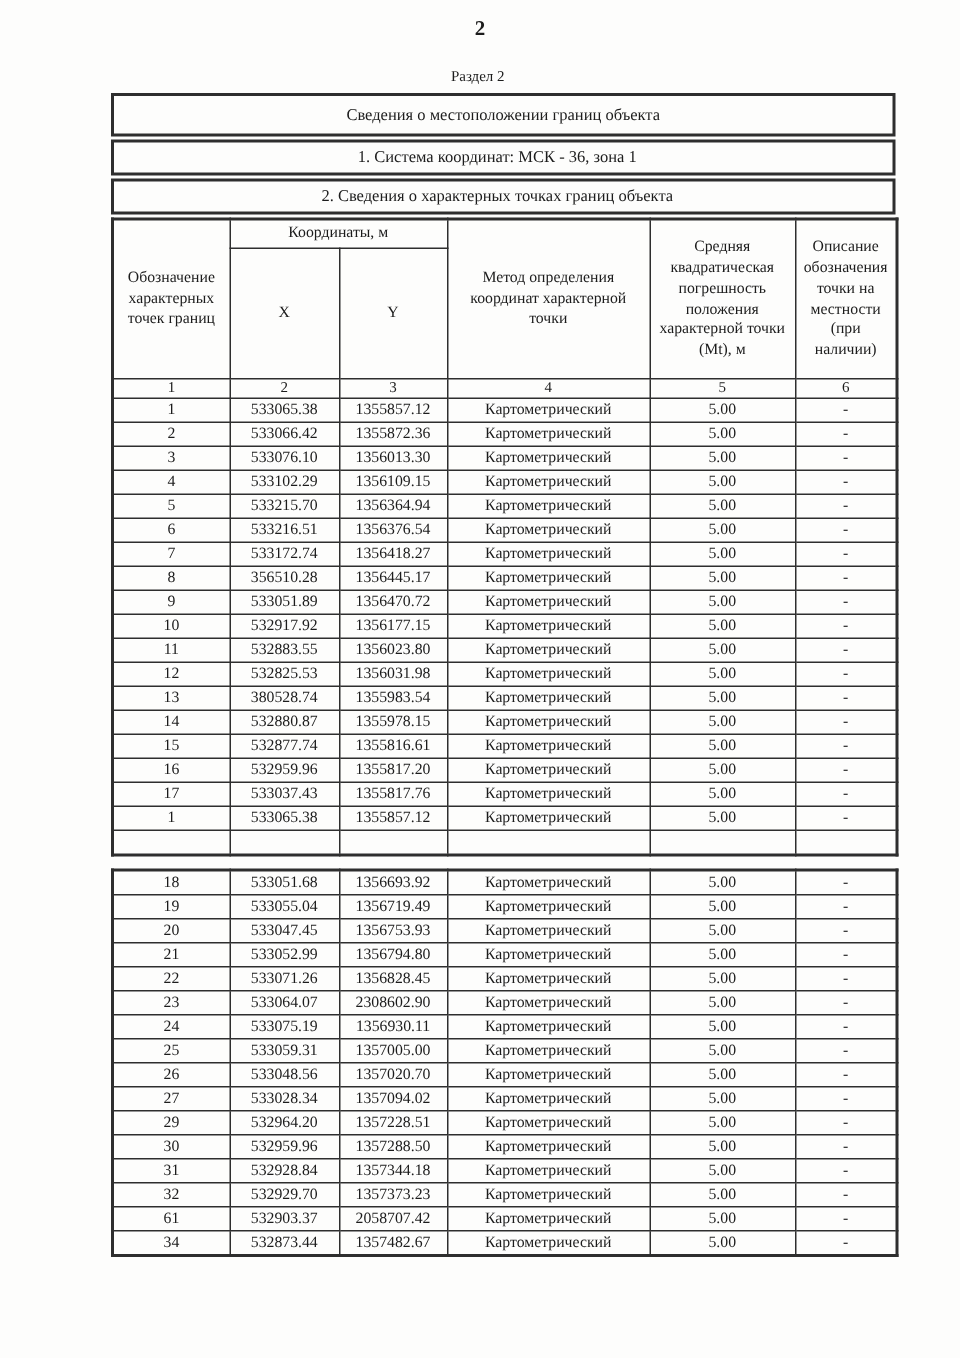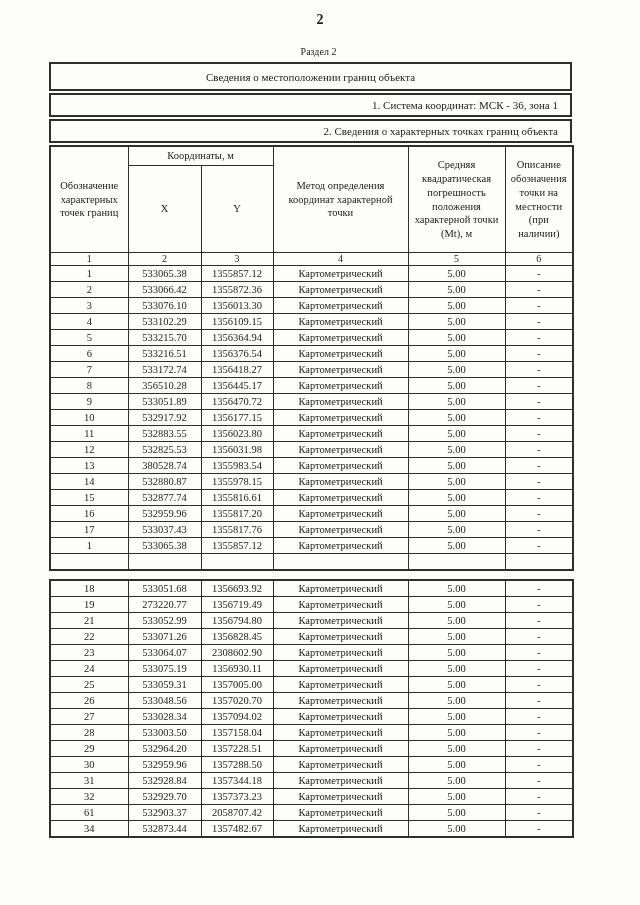--- a/index.html
+++ b/index.html
@@ -17,30 +17,30 @@
     font-weight: bold;
     font-size: 14px;
     margin: 0 0 18px 0;
   }
   .section-label {
     text-align: center;
     font-size: 10px;
     margin: 0 0 5px 57px;
     width: 523px;
   }
-  .doc { margin-left: 49px; width: 523px; }
+  .doc { margin-left: 74px; width: 523px; }
   .box {
     border: 2px solid #2e2e2e;
     box-sizing: border-box;
     margin-bottom: 2px;
     font-size: 11px;
     background: #fdfdfc;
   }
   .title-box { text-align: center; padding: 7px 2px 6px 2px; }
-  .note-box  { text-align: right; padding: 4px 12px 4px 4px; }
+  .note-box  { text-align: center; padding: 4px 12px 4px 4px; }
   table.main {
     border-collapse: collapse;
     table-layout: fixed;
     width: 523px;
     border: 2px solid #2e2e2e;
     background: #fdfdfc;
   }
   table.main th, table.main td {
     border: 1px solid #2e2e2e;
     padding: 0 2px;
@@ -276,22 +276,30 @@
           <tr>
             <td>18</td>
             <td>533051.68</td>
             <td>1356693.92</td>
             <td>Картометрический</td>
             <td>5.00</td>
             <td>-</td>
           </tr>
           <tr>
             <td>19</td>
-            <td>273220.77</td>
+            <td>533055.04</td>
             <td>1356719.49</td>
+            <td>Картометрический</td>
+            <td>5.00</td>
+            <td>-</td>
+          </tr>
+          <tr>
+            <td>20</td>
+            <td>533047.45</td>
+            <td>1356753.93</td>
             <td>Картометрический</td>
             <td>5.00</td>
             <td>-</td>
           </tr>
           <tr>
             <td>21</td>
             <td>533052.99</td>
             <td>1356794.80</td>
             <td>Картометрический</td>
             <td>5.00</td>
@@ -339,28 +347,20 @@
           </tr>
           <tr>
             <td>27</td>
             <td>533028.34</td>
             <td>1357094.02</td>
             <td>Картометрический</td>
             <td>5.00</td>
             <td>-</td>
           </tr>
           <tr>
-            <td>28</td>
-            <td>533003.50</td>
-            <td>1357158.04</td>
-            <td>Картометрический</td>
-            <td>5.00</td>
-            <td>-</td>
-          </tr>
-          <tr>
             <td>29</td>
             <td>532964.20</td>
             <td>1357228.51</td>
             <td>Картометрический</td>
             <td>5.00</td>
             <td>-</td>
           </tr>
           <tr>
             <td>30</td>
             <td>532959.96</td>

